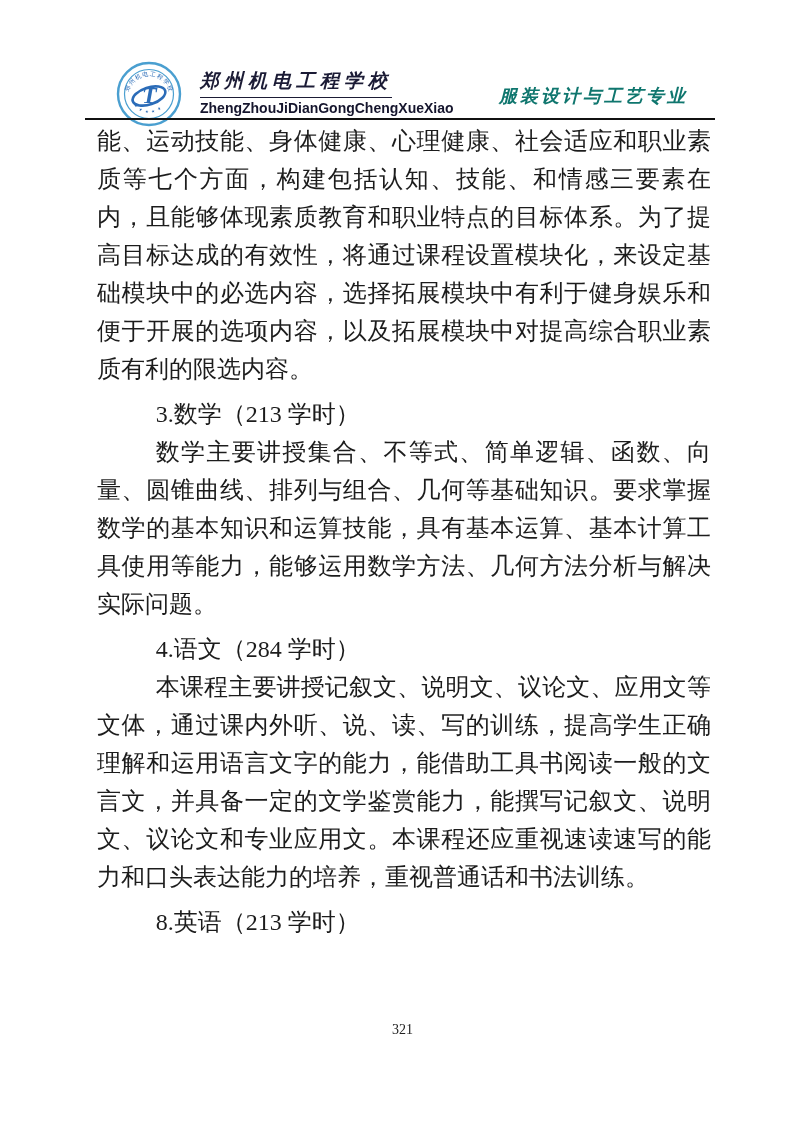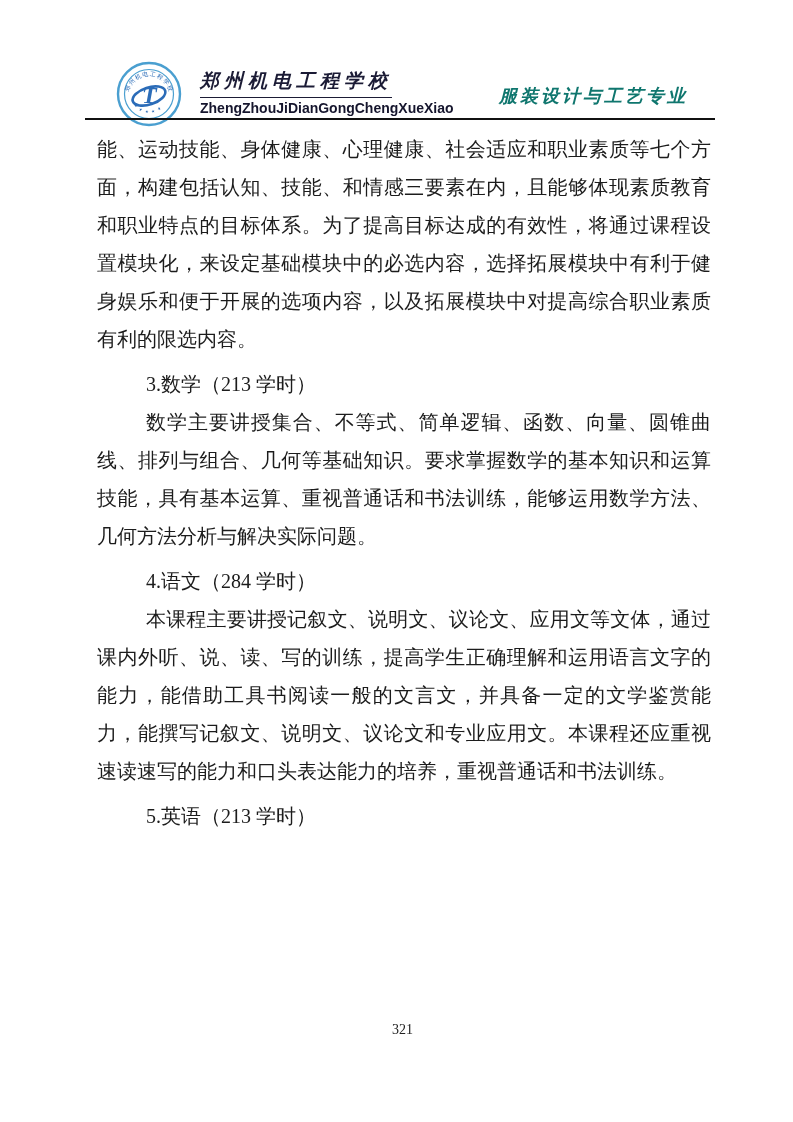--- a/index.html
+++ b/index.html
@@ -64,25 +64,24 @@
     left: 85px; top: 118px;
     width: 630px; height: 2px;
     background: #111111;
   }
 
   
   .doc-body {
     position: absolute;
     top: 122px; left: 97px;
     width: 614px;
-    font-size: 20px;
+    font-size: 24px;
     line-height: 38px;
     text-align: justify;
     color: #1c1c1c;
-    margin-top: 8px;
   }
   .doc-body p.para { text-indent: 2.45em; }
   .doc-body p.para.no-indent { text-indent: 0; }
   .doc-body p.heading {
     text-indent: 2.45em;
     margin-top: 7px;
     text-align: left;
   }
 
   
@@ -132,21 +131,21 @@
     </div>
 
     <div class="major-label">服装设计与工艺专业</div>
 
     <div class="header-rule"></div>
   </div>
 
   <div class="doc-body">
     <p class="para no-indent">能、运动技能、身体健康、心理健康、社会适应和职业素质等七个方面，构建包括认知、技能、和情感三要素在内，且能够体现素质教育和职业特点的目标体系。为了提高目标达成的有效性，将通过课程设置模块化，来设定基础模块中的必选内容，选择拓展模块中有利于健身娱乐和便于开展的选项内容，以及拓展模块中对提高综合职业素质有利的限选内容。</p>
     <p class="heading">3.数学（213 学时）</p>
-    <p class="para">数学主要讲授集合、不等式、简单逻辑、函数、向量、圆锥曲线、排列与组合、几何等基础知识。要求掌握数学的基本知识和运算技能，具有基本运算、重视普通话和书法训练，能够运用数学方法、几何方法分析与解决实际问题。</p>
+    <p class="para">数学主要讲授集合、不等式、简单逻辑、函数、向量、圆锥曲线、排列与组合、几何等基础知识。要求掌握数学的基本知识和运算技能，具有基本运算、基本计算工具使用等能力，能够运用数学方法、几何方法分析与解决实际问题。</p>
     <p class="heading">4.语文（284 学时）</p>
     <p class="para">本课程主要讲授记叙文、说明文、议论文、应用文等文体，通过课内外听、说、读、写的训练，提高学生正确理解和运用语言文字的能力，能借助工具书阅读一般的文言文，并具备一定的文学鉴赏能力，能撰写记叙文、说明文、议论文和专业应用文。本课程还应重视速读速写的能力和口头表达能力的培养，重视普通话和书法训练。</p>
-    <p class="heading">5.英语（213 学时）</p>
+    <p class="heading">8.英语（213 学时）</p>
   </div>
 
   <div class="page-number">321</div>
 
 </div>
 
 </body></html>

